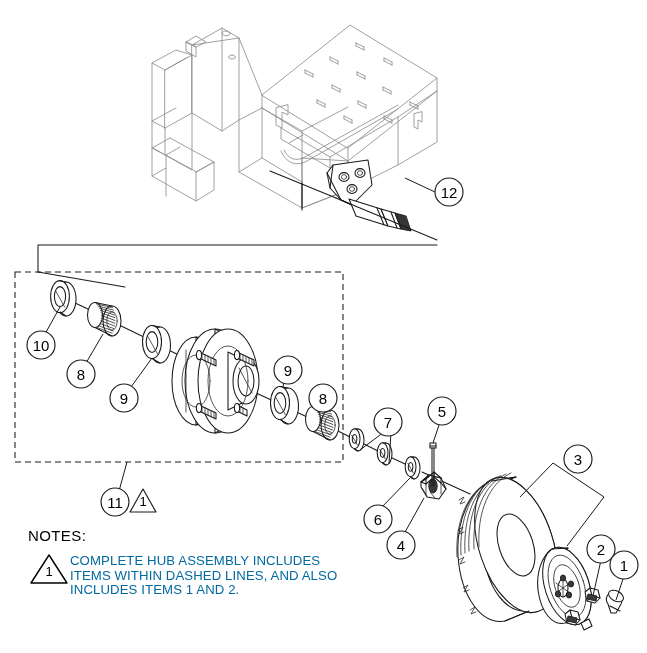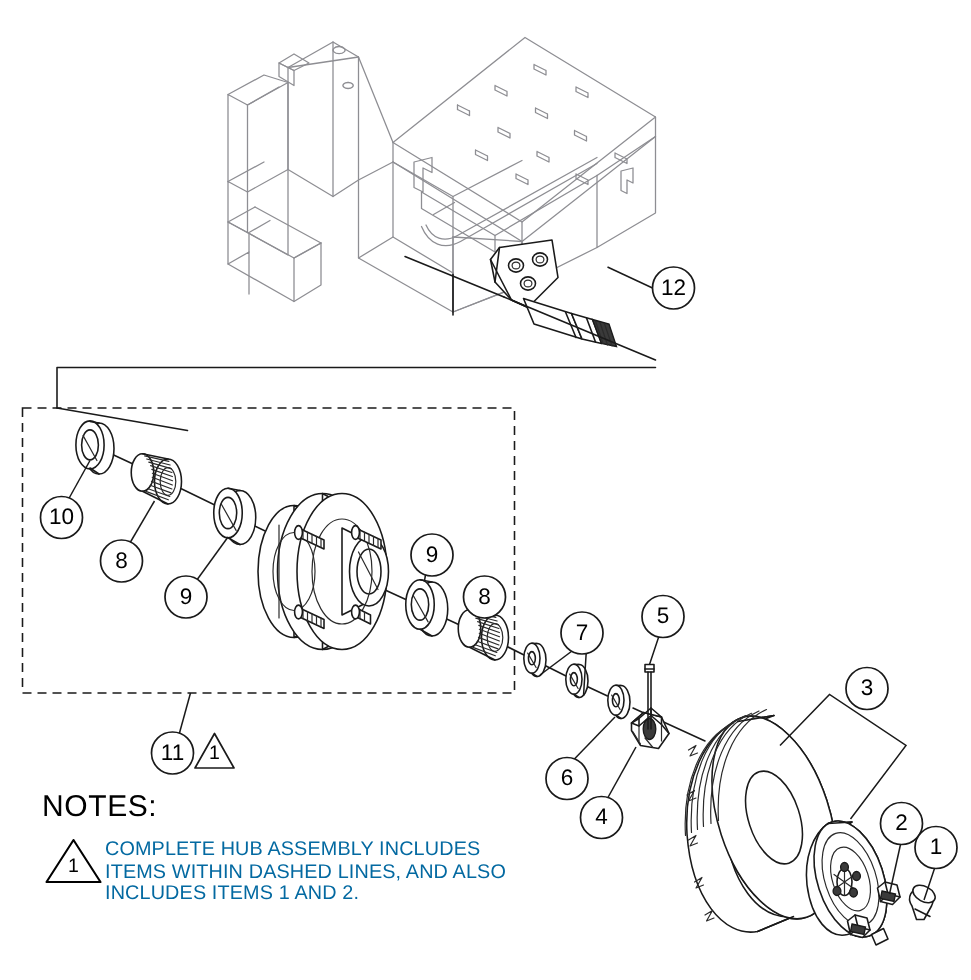--- a/index.html
+++ b/index.html
@@ -1,20 +1,20 @@
 <!DOCTYPE html>
 <html><head>
 <meta charset="utf-8">
 <style>
   html,body{margin:0;padding:0;background:#ffffff;}
   body{width:647px;height:653px;font-family:"Liberation Sans",sans-serif;overflow:hidden;}
   #sheet{position:relative;width:647px;height:653px;background:#fff;}
   #art{position:absolute;left:0;top:0;width:647px;height:653px;}
   .notes-block{position:absolute;left:28px;top:528px;width:330px;}
-  .notes-title{font-size:20px;letter-spacing:.4px;color:#000;line-height:1;}
+  .notes-title{font-size:15px;letter-spacing:.4px;color:#000;line-height:1;}
   .note-row{display:flex;align-items:flex-start;margin-top:9px;}
   .note-flag{position:relative;width:42px;height:34px;flex:0 0 42px;}
   .note-flag svg{position:absolute;left:0;top:0;}
   .note-flag span{position:absolute;left:0;top:12px;width:42px;text-align:center;font-size:13px;color:#000;}
   .note-text{font-size:13.2px;line-height:14.6px;color:#0369a1;letter-spacing:.1px;white-space:pre-line;padding-top:2px;}
 </style>
 </head>
 <body>
 
 <div id="sheet">

